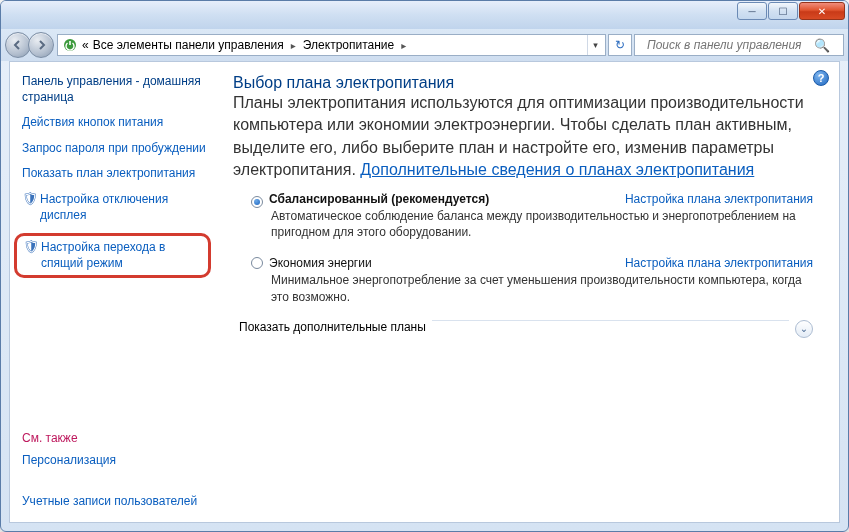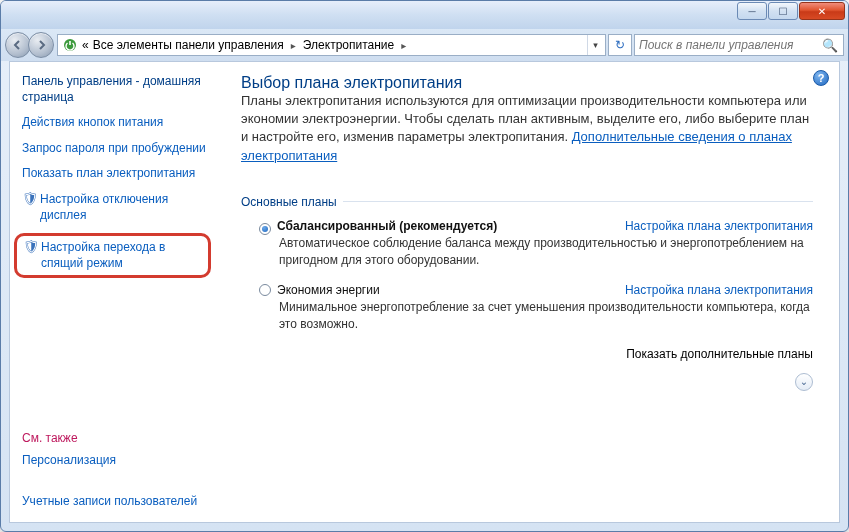--- a/index.html
+++ b/index.html
@@ -126,21 +126,21 @@
       color: #2a6bbf;
       font-size: 12px;
     }
     .search-box {
       width: 210px;
       height: 22px;
       background: #fff;
       border: 1px solid #9aaec6;
       display: flex;
       align-items: center;
-      padding: 0 4px;
+      padding: 0 12px;
     }
     .search-box input {
       border: none;
       outline: none;
       flex: 1;
       font-size: 12px;
       font-style: italic;
       color: #7a7a7a;
       background: transparent;
       font-family: inherit;
@@ -148,21 +148,20 @@
     .search-mag { color: #5c7fb4; font-size: 13px; }
     
     .body-area {
       flex: 1;
       margin: 0 8px 8px 8px;
       background: #fff;
       border: 1px solid #b8c8dd;
       display: flex;
       position: relative;
       overflow: hidden;
-      gap: 8px;
     }
     .sidebar {
       width: 205px;
       padding: 12px 8px 12px 12px;
       display: flex;
       flex-direction: column;
       gap: 10px;
     }
     .side-link {
       color: #0a5ebf;
@@ -216,23 +215,23 @@
       justify-content: center;
       border: 1px solid #1a5aa8;
     }
     .page-title {
       color: #003e86;
       font-size: 16px;
       font-weight: normal;
     }
     .page-desc {
       color: #333;
-      font-size: 13px;
+      font-size: 16px;
       line-height: 1.4;
-      margin-bottom: 30px;
+      margin-bottom: 10px;
     }
     .page-desc a { color: #0a5ebf; text-decoration: underline; cursor: pointer; }
     .group-label {
       color: #003e86;
       font-size: 12px;
       display: flex;
       align-items: center;
       gap: 6px;
       margin-bottom: 10px;
     }
@@ -279,27 +278,26 @@
     }
     .plan-desc {
       color: #333;
       font-size: 12px;
       line-height: 1.4;
       margin-left: 20px;
       margin-top: 2px;
     }
     .show-more {
       display: flex;
-      align-items: flex-end;
+      align-items: flex-start;
       gap: 6px;
       color: #000;
       font-size: 12px;
       margin-top: 6px;
-      margin-left: 0;
-      flex-direction: column;
+      margin-left: 6px;
     }
     .expander {
       width: 18px;
       height: 18px;
       border-radius: 50%;
       border: 1px solid #adbdd2;
       background: linear-gradient(to bottom, #fff, #e4ecf6);
       display: flex;
       align-items: center;
       justify-content: center;
@@ -381,24 +379,20 @@
       </div>
     </div>
 
     <div class="main">
       <div class="help-icon">?</div>
       <div class="page-title">Выбор плана электропитания</div>
       <div class="page-desc">
         <span>Планы электропитания используются для оптимизации производительности компьютера или экономии электроэнергии. Чтобы сделать план активным, выделите его, либо выберите план и настройте его, изменив параметры электропитания. </span><a>Дополнительные сведения о планах электропитания</a>
       </div>
 
-      <div class="group-label">
-        <span>Основные планы</span>
-        <span class="group-rule"></span>
-      </div>
 
       <div class="plan">
         <div class="plan-head">
           <span class="radio checked"></span>
           <span class="plan-name">Сбалансированный (рекомендуется)</span>
           <span class="plan-link">Настройка плана электропитания</span>
         </div>
         <div class="plan-desc">Автоматическое соблюдение баланса между производительностью и энергопотреблением на пригодном для этого оборудовании.</div>
       </div>
 

